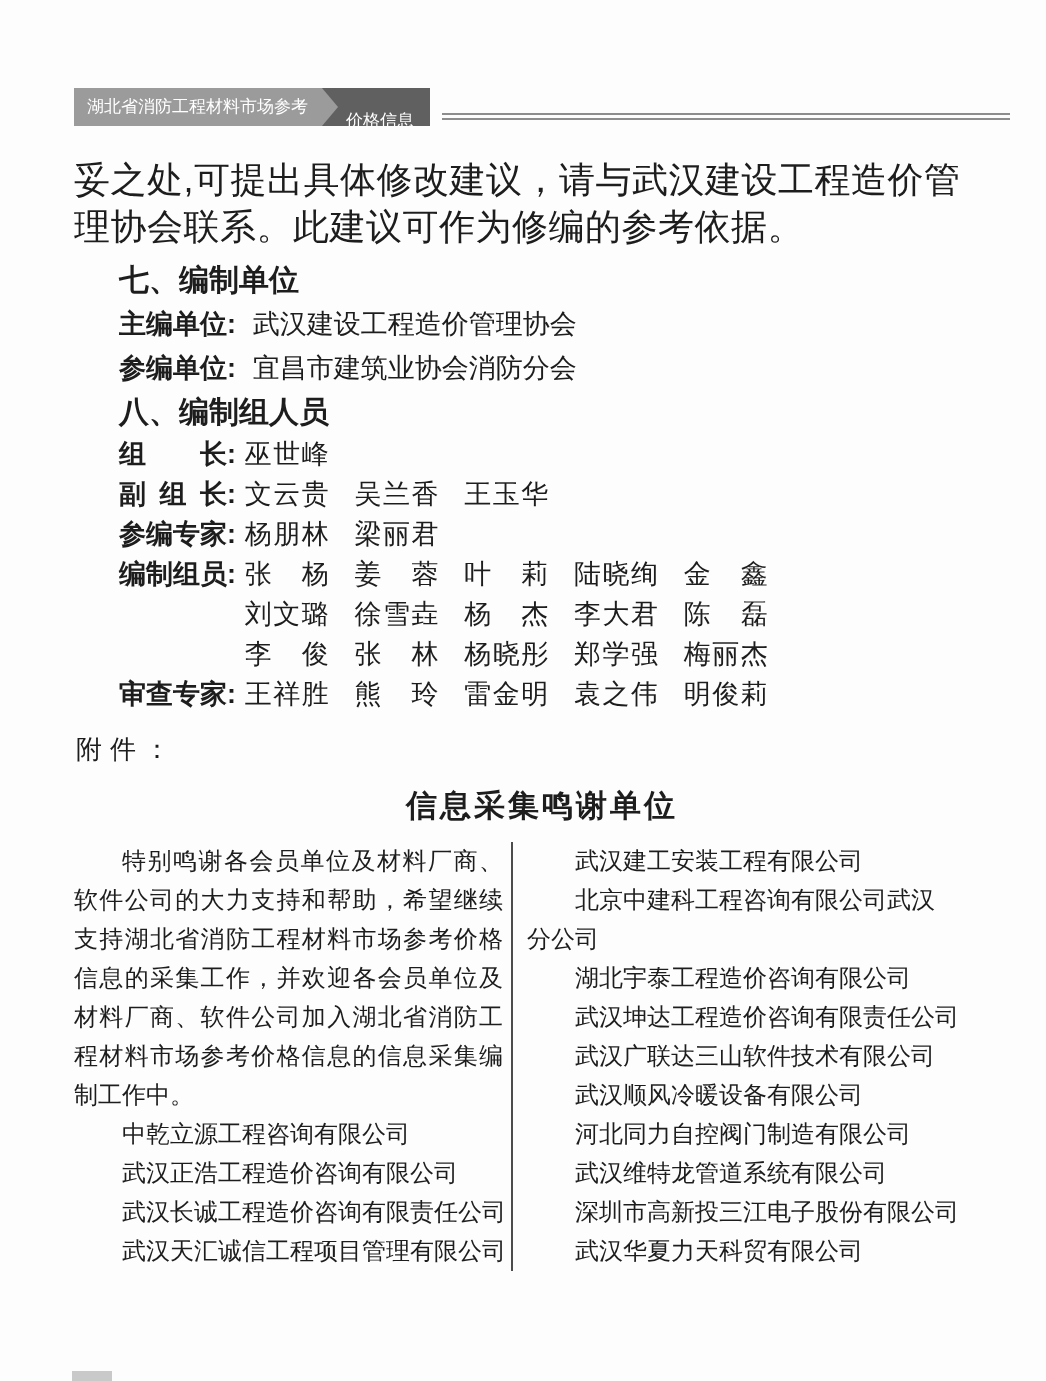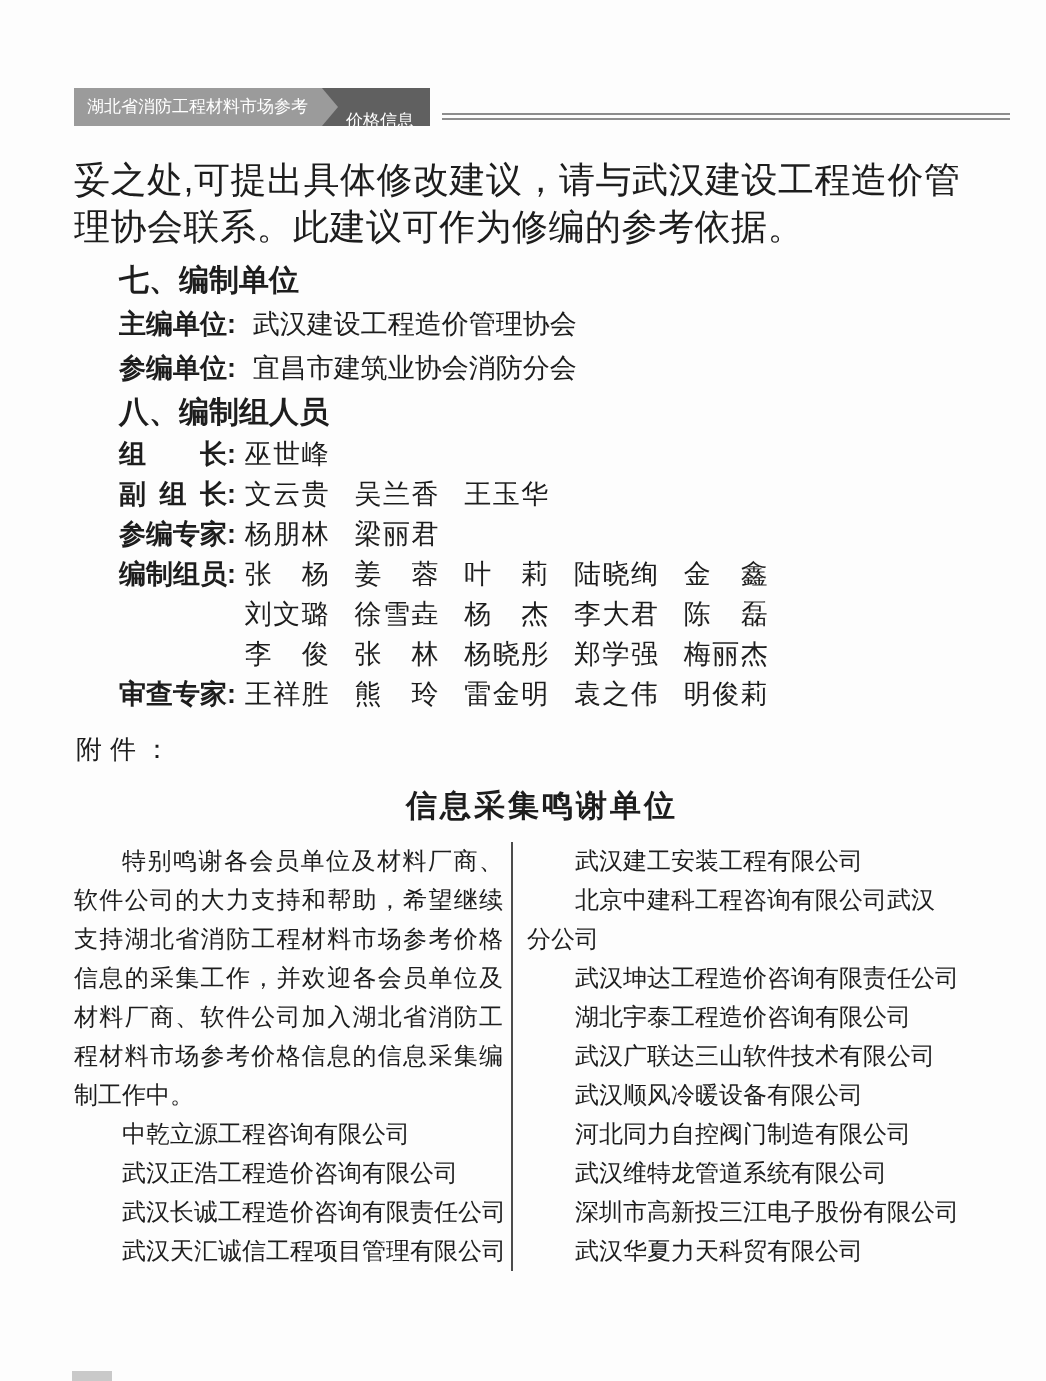--- a/index.html
+++ b/index.html
@@ -216,22 +216,22 @@
       <p class="company">武汉正浩工程造价咨询有限公司</p>
       <p class="company">武汉长诚工程造价咨询有限责任公司</p>
       <p class="company">武汉天汇诚信工程项目管理有限公司</p>
 
     </div>
     <div class="v-divider"></div>
     <div class="col-right">
       <p class="company">武汉建工安装工程有限公司</p>
       <p class="company wrapping">北京中建科工程咨询有限公司武汉
 分公司</p>
+      <p class="company">湖北宇泰工程造价咨询有限公司</p>
       <p class="company">武汉坤达工程造价咨询有限责任公司</p>
-      <p class="company">湖北宇泰工程造价咨询有限公司</p>
       <p class="company">武汉广联达三山软件技术有限公司</p>
       <p class="company">武汉顺风冷暖设备有限公司</p>
       <p class="company">河北同力自控阀门制造有限公司</p>
       <p class="company">武汉维特龙管道系统有限公司</p>
       <p class="company">深圳市高新投三江电子股份有限公司</p>
       <p class="company">武汉华夏力天科贸有限公司</p>
     </div>
   </div>
 
   <div class="page-tab"></div>

